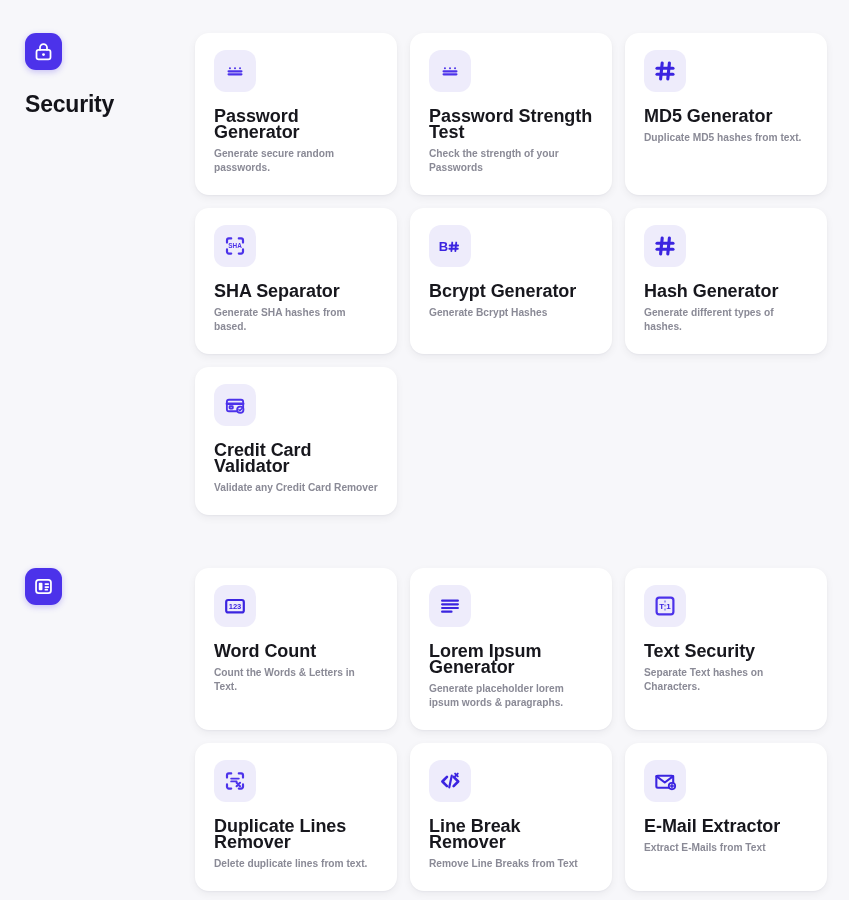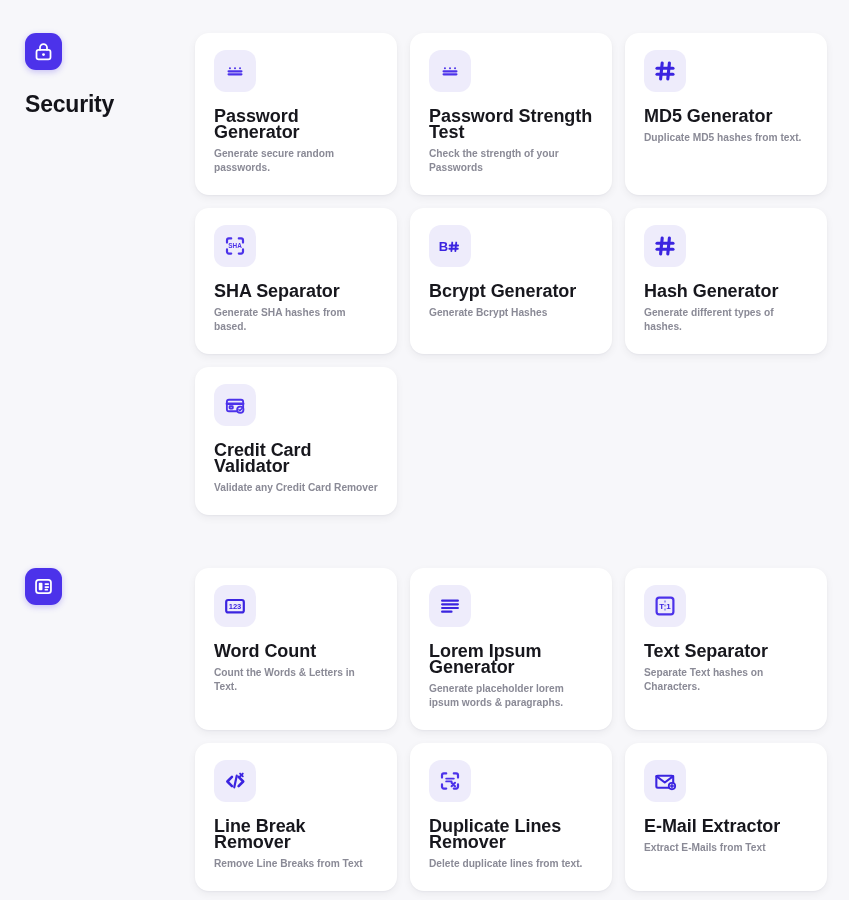--- a/index.html
+++ b/index.html
@@ -284,55 +284,55 @@
 
       <div class="card">
         <div class="card-icon">
           <svg width="24" height="24" viewBox="0 0 24 24" fill="none">
             <rect x="3.6" y="3.6" width="16.8" height="16.8" rx="2.6" stroke="#4c32ea" stroke-width="2.2"></rect>
             <text x="8.6" y="15" font-size="8" font-family="Liberation Sans, sans-serif" font-weight="700" fill="#3b24e0" text-anchor="middle">T</text>
             <text x="15.4" y="15" font-size="8" font-family="Liberation Sans, sans-serif" font-weight="700" fill="#3b24e0" text-anchor="middle">1</text>
             <line x1="12" y1="6.6" x2="12" y2="17.4" stroke="#8b7ef0" stroke-width="1.5" stroke-dasharray="2 2"></line>
           </svg>
         </div>
-        <div class="card-title">Text Separator</div>
+        <div class="card-title">Text Security</div>
         <div class="card-desc">Separate Text hashes on Characters.</div>
-      </div>
-
-      <div class="card">
-        <div class="card-icon">
-          <svg width="25" height="25" viewBox="0 0 24 24" fill="none" stroke="#3b24e0" stroke-width="2.5" stroke-linecap="round" stroke-linejoin="round">
-            <path d="M8.6 7.6L4.2 12l4.4 4.4"></path>
-            <path d="M15 7.6L19.4 12 15 16.4"></path>
-            <line x1="13.2" y1="6.4" x2="10.8" y2="17.6" stroke-width="2.1"></line>
-            <path d="M16.4 4.4l2.6 2.6M19 4.4l-2.6 2.6" stroke-width="1.8"></path>
-          </svg>
-        </div>
-        <div class="card-title">Line Break Remover</div>
-        <div class="card-desc">Remove Line Breaks from Text</div>
       </div>
 
       <div class="card">
         <div class="card-icon">
           <svg width="24" height="24" viewBox="0 0 24 24" fill="none" stroke="#4c32ea" stroke-width="2.2" stroke-linecap="round" stroke-linejoin="round">
             <path d="M4 8.6V6.2A1.8 1.8 0 0 1 5.8 4.4h2.4"></path>
             <path d="M20 8.6V6.2a1.8 1.8 0 0 0-1.8-1.8h-2.4"></path>
             <path d="M4 15.4v2.4a1.8 1.8 0 0 0 1.8 1.8h2.4"></path>
             <path d="M20 15.4v2.4a1.8 1.8 0 0 1-1.8 1.8h-2.4"></path>
             <line x1="8.2" y1="9.6" x2="15.8" y2="9.6" stroke-width="1.9"></line>
             <line x1="8.2" y1="12.4" x2="13.6" y2="12.4" stroke-width="1.9"></line>
             <path d="M13.6 13.8l3.4 3.4M17 13.8l-3.4 3.4" stroke-width="2.1"></path>
           </svg>
         </div>
         <div class="card-title">Duplicate Lines Remover</div>
         <div class="card-desc">Delete duplicate lines from text.</div>
       </div>
 
       <div class="card">
         <div class="card-icon">
+          <svg width="25" height="25" viewBox="0 0 24 24" fill="none" stroke="#3b24e0" stroke-width="2.5" stroke-linecap="round" stroke-linejoin="round">
+            <path d="M8.6 7.6L4.2 12l4.4 4.4"></path>
+            <path d="M15 7.6L19.4 12 15 16.4"></path>
+            <line x1="13.2" y1="6.4" x2="10.8" y2="17.6" stroke-width="2.1"></line>
+            <path d="M16.4 4.4l2.6 2.6M19 4.4l-2.6 2.6" stroke-width="1.8"></path>
+          </svg>
+        </div>
+        <div class="card-title">Line Break Remover</div>
+        <div class="card-desc">Remove Line Breaks from Text</div>
+      </div>
+
+      <div class="card">
+        <div class="card-icon">
           <svg width="25" height="25" viewBox="0 0 24 24" fill="none" stroke="#3b24e0" stroke-width="2" stroke-linecap="round" stroke-linejoin="round">
             <rect x="3.2" y="6.4" width="16.2" height="11.6" rx="1.4"></rect>
             <path d="M3.2 6.8l8.1 6.2 8.1-6.2"></path>
             <circle cx="18.2" cy="16.4" r="3.1" fill="#eeecfb" stroke="#3b24e0" stroke-width="1.7"></circle>
             <path d="M18.2 14.9v3M16.7 16.4h3" stroke-width="1.4"></path>
           </svg>
         </div>
         <div class="card-title">E-Mail Extractor</div>
         <div class="card-desc">Extract E-Mails from Text</div>
       </div>

